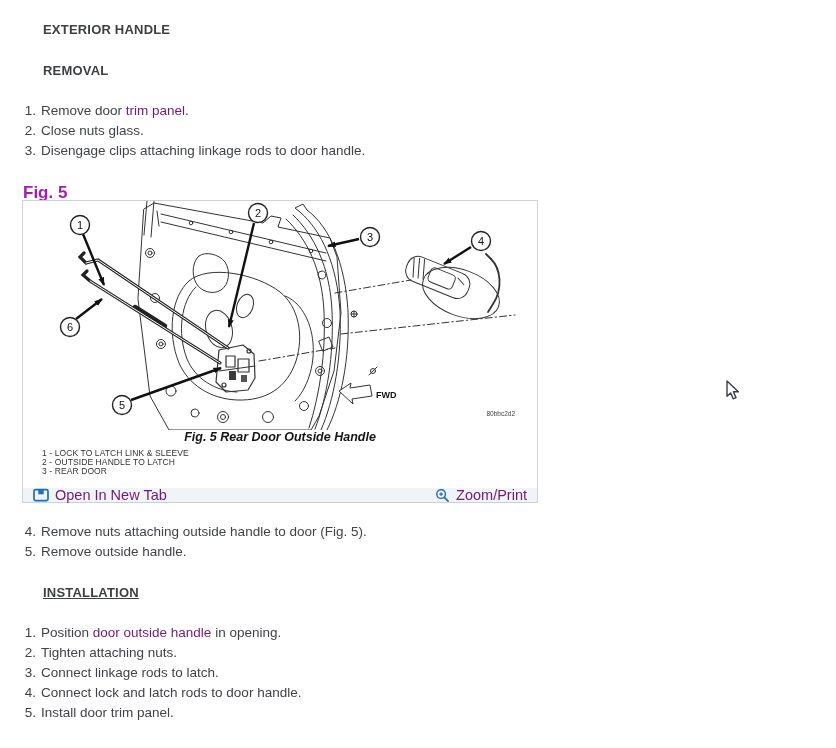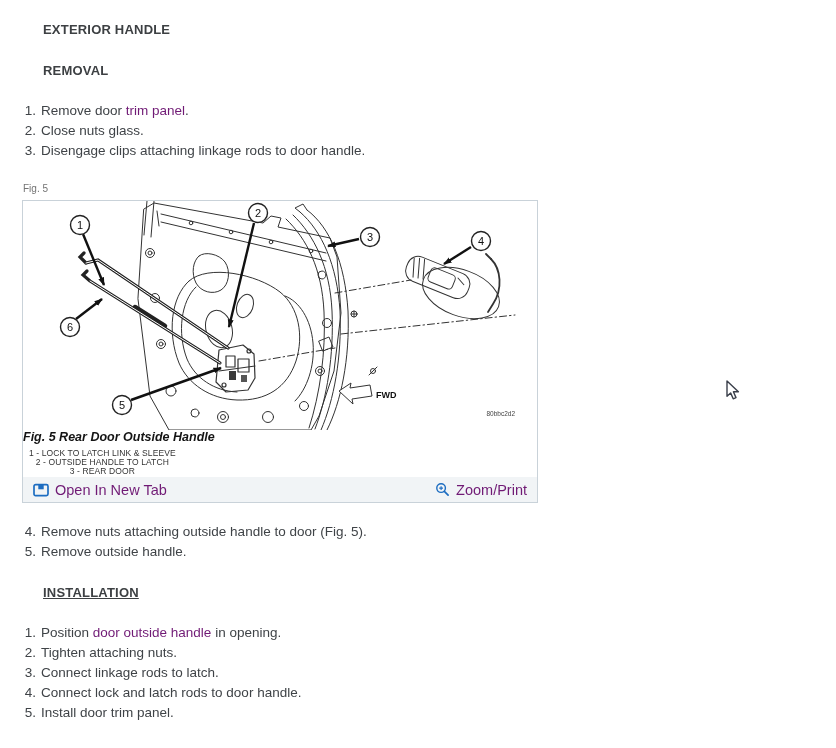--- a/index.html
+++ b/index.html
@@ -1,32 +1,32 @@
 <!DOCTYPE html>
 <html><head>
 <meta charset="utf-8">
 <style>
   html,body{margin:0;padding:0;background:#fff;}
   body{font-family:"Liberation Sans",sans-serif;color:#3c4043;}
   .page{position:relative;width:836px;height:748px;background:#fff;overflow:hidden;}
   .h{position:absolute;font-size:13px;font-weight:700;letter-spacing:.2px;color:#3d4043;padding-left:20px;}
-  .fig-label{position:absolute;font-size:10px;color:#737373;}
+  .fig-label{position:absolute;font-size:17px;color:#a21caf;font-weight:bold;}
   .steps{position:absolute;font-size:13.5px;line-height:20px;color:#3f4347;}
   .step{display:flex;}
   .step .num{flex:none;width:13px;text-align:right;margin-right:5px;}
   .step .txt{white-space:pre;}
   a.inline-link,.action-link{color:#701a75;text-decoration:none;cursor:pointer;}
   .figure-box{position:absolute;left:22px;top:200px;width:514px;height:301px;border:1px solid #c9d2d9;background:#fff;box-sizing:content-box;}
   .diagram{position:absolute;left:0;top:0;}
-  .fig-caption{position:absolute;top:229px;left:0;right:0;font-size:12.5px;font-weight:700;font-style:italic;color:#141414;}
+  .fig-caption{position:absolute;top:229px;left:0;right:0;text-align:center;font-size:12.5px;font-weight:700;font-style:italic;color:#141414;}
   .legend{position:absolute;top:248px;font-size:8.5px;line-height:9px;color:#333;letter-spacing:.1px;}
-  .legend.left{left:6px;text-align:center;}
+  .legend.left{left:19px;}
   .legend.right{left:284px;}
   .legend div{white-space:pre;}
-  .action-bar{position:absolute;left:0;right:0;bottom:0;height:25px;background:#f1f4f6;display:flex;align-items:center;justify-content:space-between;padding:0 10px;box-sizing:border-box;}
+  .action-bar{position:absolute;left:0;right:0;bottom:0;height:14px;background:#f1f4f6;display:flex;align-items:center;justify-content:space-between;padding:0 10px;box-sizing:border-box;}
   .action-link{display:flex;align-items:center;gap:6px;font-size:14.5px;}
   .cursor{position:absolute;left:726px;top:380px;}
   svg text{font-family:"Liberation Sans",sans-serif;}
 </style>
 </head>
 <body>
 
 <div class="page">
 
   <div class="h" style="left:23px;top:22px;">EXTERIOR HANDLE</div>

